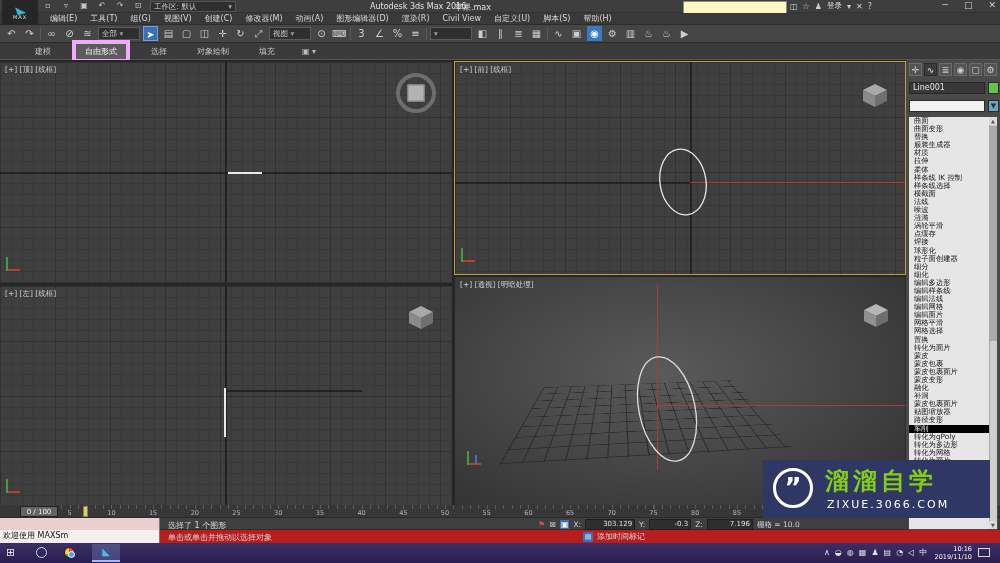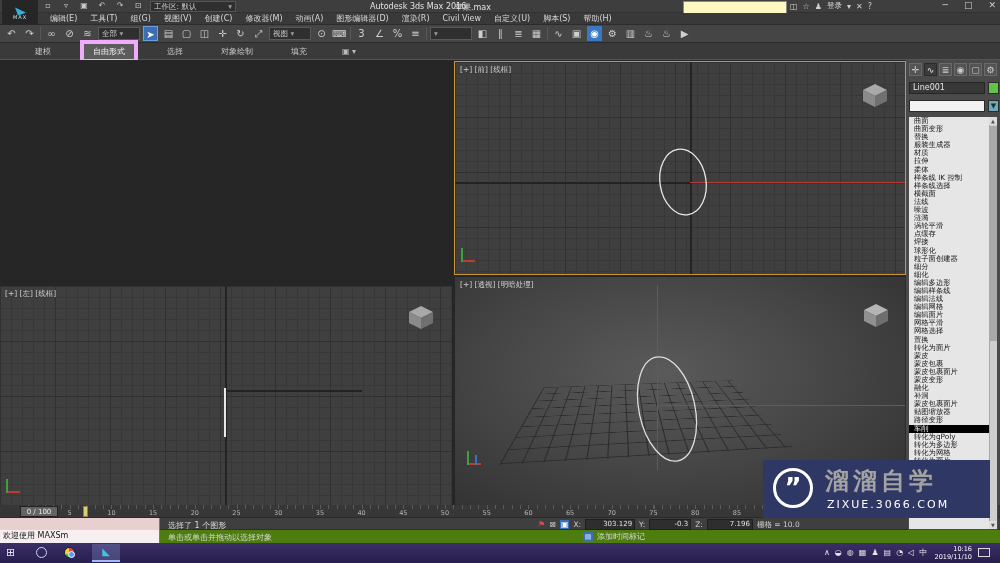--- a/index.html
+++ b/index.html
@@ -31,21 +31,21 @@
   .menu-item { color:#d8d8d8; font-size:8px; white-space:nowrap; }
   
   .toolbar { position:absolute; left:0; top:25px; width:1000px; height:18px; background:#454545; border-bottom:1px solid #2a2a2a; display:flex; align-items:center; padding-left:4px; gap:3px; }
   .tbi { width:15px; height:15px; line-height:15px; text-align:center; color:#cfcfcf; font-size:10px; flex:0 0 auto; }
   .tbi.active { background:#3a6fb5; border:1px solid #6f9fd8; color:#fff; }
   .tbi.hot { background:#3a78c2; color:#fff; }
   .tbsep { width:1px; height:13px; background:#2e2e2e; border-right:1px solid #585858; flex:0 0 auto; }
   .tbsel { height:13px; background:#2f2f2f; border:1px solid #5a5a5a; color:#cfcfcf; font-size:7.5px; line-height:11px; padding:0 3px; flex:0 0 auto; }
   .tbsel:after { content:" ▾"; color:#999; }
   
-  .ribbon { position:absolute; left:0; top:43px; width:1000px; height:17px; background:#3a3a3a; border-bottom:1px solid #555; display:flex; align-items:center; padding-left:26px; gap:20px; }
+  .ribbon { position:absolute; left:0; top:43px; width:1000px; height:17px; background:#3a3a3a; border-bottom:1px solid #555; display:flex; align-items:center; padding-left:26px; gap:12px; }
   .rtab { color:#c8c8c8; font-size:8px; padding:2px 9px; }
   .rtab.active { background:#5c5c5c; color:#f0f0f0; border:4px solid #f0abfc; }
   .rmin { color:#bbb; font-size:8px; margin-left:6px; }
   
   .vparea { position:absolute; left:0; top:60px; width:905px; height:445px; background:#262626; }
   .vp { position:absolute; background-color:#3f3f3f;
     background-image:
       repeating-linear-gradient(to right, #313131 0 1px, transparent 1px 55px),
       repeating-linear-gradient(to bottom, #313131 0 1px, transparent 1px 55px),
       repeating-linear-gradient(to right, #383838 0 1px, transparent 1px 11px),
@@ -90,38 +90,38 @@
   .dl-thumb { position:absolute; right:0; top:9px; width:8px; height:215px; background:#a9a9a9; }
   
   .trackbar { position:absolute; left:0; top:505px; width:1000px; height:13px; background:#373737; border-bottom:1px solid #2a2a2a; }
   .tslider { position:absolute; left:20px; top:1px; width:38px; height:11px; background:#646464; border:1px solid #222; color:#eee; font-size:7px; text-align:center; line-height:10px; }
   .tmark { position:absolute; left:83px; top:1px; width:5px; height:11px; background:#d9ce7a; border:1px solid #8f843c; }
   .ruler { position:absolute; left:28px; top:0; width:852px; height:13px;
     background-image:repeating-linear-gradient(to right, #5c5c5c 0 1px, transparent 1px 8.34px);
     background-size:100% 4px; background-repeat:no-repeat; }
   .rlabel { position:absolute; top:4px; font-size:6.5px; color:#b5b5b5; transform:translateX(-50%); }
   .statusrow1 { position:absolute; left:0; top:518px; width:1000px; height:12px; background:#3f3f3f; border-bottom:1px solid #2e2e2e; }
-  .statusrow2 { position:absolute; left:0; top:530px; width:1000px; height:13px; background:#4d7c0f; }
+  .statusrow2 { position:absolute; left:0; top:530px; width:1000px; height:13px; background:#b91c1c; }
   .listener1 { position:absolute; left:0; top:0; width:160px; height:12px; background:#e9cfcf; border-right:1px solid #777; }
   .listener2 { position:absolute; left:0; top:0; width:160px; height:13px; background:#f7efef; border-right:1px solid #777; color:#111; font-size:8px; line-height:12px; padding-left:3px; }
   .stext { position:absolute; left:168px; top:2px; color:#d8d8d8; font-size:8px; }
   .coordlbl { color:#cfcfcf; font-size:7.5px; }
   .coordfield { background:#2e2e2e; border:1px solid #1f1f1f; color:#e0e0e0; font-size:7px; line-height:9px; padding:0 2px; text-align:right; display:inline-block; }
   .coords { position:absolute; left:538px; top:1px; display:flex; gap:4px; align-items:center; }
   .sicon { font-size:8px; color:#c9c9c9; }
   .sicon.red { color:#d05050; }
   .sicon.blue { background:#3a6fb5; color:#fff; padding:0 1px; }
   .gridlbl { color:#cfcfcf; font-size:7.5px; }
   .addtag { position:absolute; left:583px; top:1px; display:flex; gap:4px; align-items:center; }
   .addtag .tagicon { width:10px; height:10px; background:#3a6fb5; color:#cfe2ff; font-size:7px; text-align:center; line-height:10px; }
   .addtag .taglabel { color:#d8d8d8; font-size:8px; }
   
   .watermark { position:absolute; left:763px; top:460px; width:227px; height:58px; background:#2f3765; z-index:30; }
   .wm-logo { position:absolute; left:10px; top:8px; width:40px; height:40px; border:3px solid #fff; border-radius:50%; color:#fff; font-size:26px; text-align:center; line-height:34px; font-weight:bold; }
-  .wm-title { position:absolute; left:62px; top:5px; color:#a3a3a3; font-size:24px; font-weight:bold; letter-spacing:4px; white-space:nowrap; }
+  .wm-title { position:absolute; left:62px; top:5px; color:#84cc16; font-size:24px; font-weight:bold; letter-spacing:4px; white-space:nowrap; }
   .wm-site { position:absolute; left:64px; top:38px; color:#fff; font-size:11px; letter-spacing:2px; white-space:nowrap; }
   
   .taskbar { position:absolute; left:0; top:543px; width:1000px; height:20px; background:linear-gradient(to bottom,#3b2f66,#281e4e); z-index:40; }
   .tk-start { position:absolute; left:6px; top:3px; color:#e8e8e8; font-size:11px; }
   .tk-circle { position:absolute; left:36px; top:4px; width:11px; height:11px; border:1.5px solid #cdd6ff; border-radius:50%; }
   .tk-chrome { position:absolute; left:64px; top:4px; width:11px; height:11px; border-radius:50%; background:conic-gradient(#e44 0 33%, #4b4 33% 66%, #fc3 66% 100%); border:1px solid #222; }
   .tk-chrome:after { content:""; position:absolute; left:3px; top:3px; width:5px; height:5px; background:#59f; border-radius:50%; border:0.5px solid #fff; }
   .tk-app { position:absolute; left:92px; top:1px; width:28px; height:18px; background:rgba(130,140,200,.35); border-bottom:2px solid #9fb8ff; text-align:center; }
   .tk-app .appglyph { color:#3fc3e0; font-size:10px; line-height:16px; font-weight:bold; }
   .tray { position:absolute; left:824px; top:4px; display:flex; gap:5px; }
@@ -228,20 +228,31 @@
       <span class="rtab">建模</span>
       <span class="rtab active">自由形式</span>
       <span class="rtab">选择</span>
       <span class="rtab">对象绘制</span>
       <span class="rtab">填充</span>
       <span class="rmin">▣ ▾</span>
     </div>
 
   <div class="vparea">
 
+    <div class="vp" id="vp-top" style="left:0;top:2px;width:452px;height:221px;">
+      <div class="vplabel">[+] [顶] [线框]</div>
+      <div class="axis-h" style="left:0;top:110px;width:452px;"></div>
+      <div class="axis-v" style="left:225px;top:0;height:221px;"></div>
+      <div class="white-seg-h" style="left:228px;top:110px;width:34px;"></div>
+      <div class="viewcube-big" style="left:396px;top:11px;">
+          <div class="sq"></div>
+        </div>
+      <div class="tripod-x" style="left:6px;top:207px;"></div>
+      <div class="tripod-y" style="left:6px;top:195px;"></div>
+    </div>
 
     <div class="vp" id="vp-front" style="left:455px;top:2px;width:450px;height:212px;">
       <div class="vplabel">[+] [前] [线框]</div>
       <div class="axis-v" style="left:235px;top:0;height:212px;"></div>
       <div class="axis-h" style="left:0;top:120px;width:235px;"></div>
       <div class="red-line-h" style="left:235px;top:120px;width:215px;"></div>
       <svg class="shape" width="80" height="90" style="left:190px;top:78px;">
         <ellipse cx="38" cy="42" rx="23" ry="33" fill="none" stroke="#e8e8e8" stroke-width="1.3" transform="rotate(-9 38 42)"></ellipse>
       </svg>
       <svg class="shape" width="30" height="26" style="left:405px;top:20px;">

